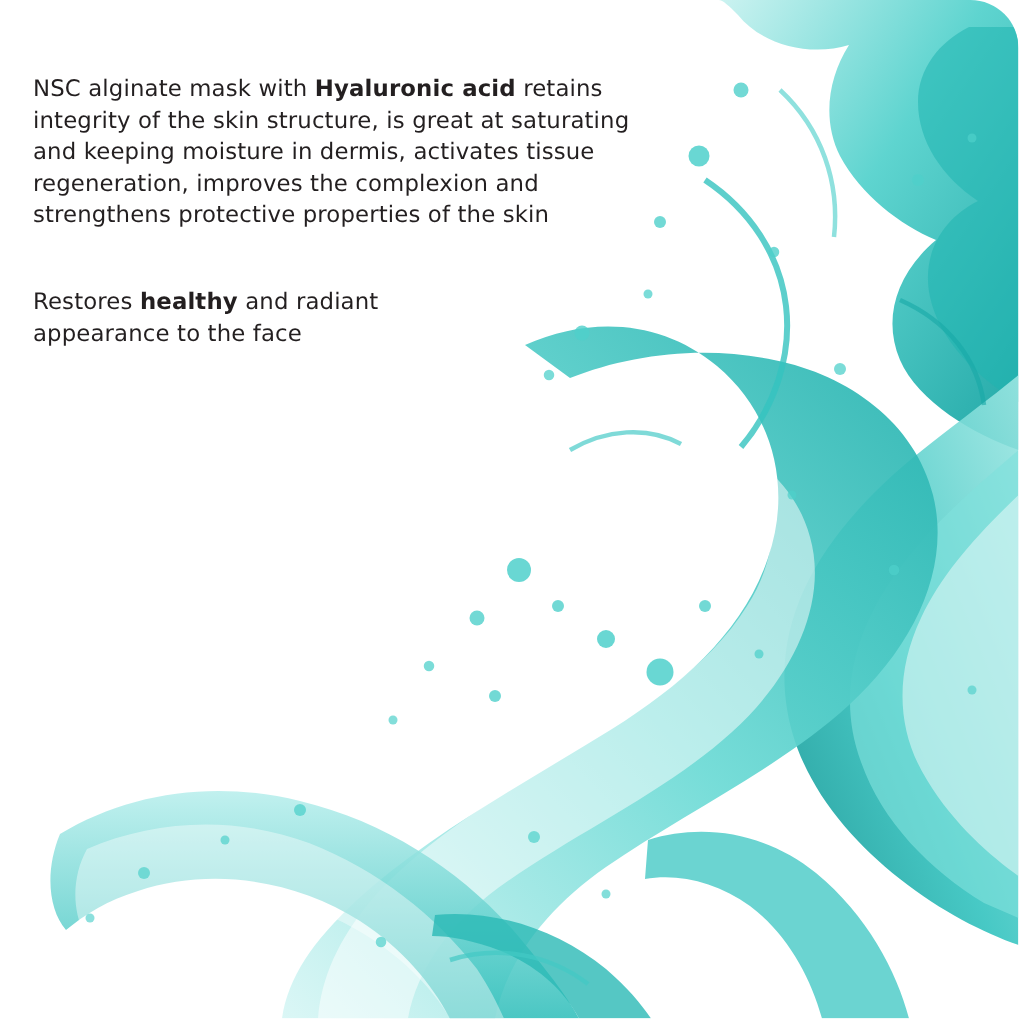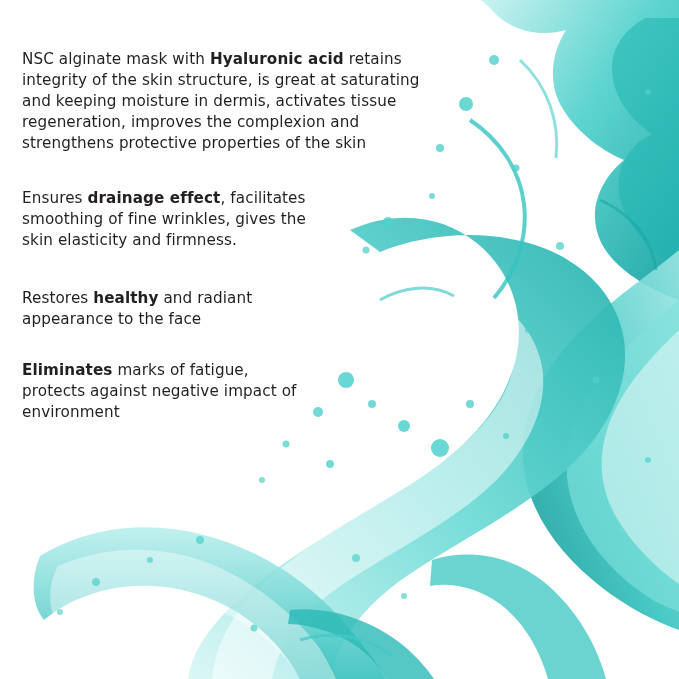--- a/index.html
+++ b/index.html
@@ -12,20 +12,21 @@
     background: #ffffff;
     font-family: "DejaVu Sans", sans-serif;
     overflow: hidden;
   }
   .page {
     position: relative;
     width: 679px;
     height: 679px;
     background: #ffffff;
     overflow: hidden;
+    border-radius: 32px;
   }
 
   
   .splash {
     position: absolute;
     top: 0;
     left: 0;
     width: 679px;
     height: 679px;
     pointer-events: none;
@@ -155,18 +156,16 @@
       <circle cx="596" cy="380" r="3.5" opacity="0.7"></circle>
       <circle cx="648" cy="460" r="3" opacity="0.65"></circle>
       <circle cx="356" cy="558" r="4" opacity="0.7"></circle>
       <circle cx="404" cy="596" r="3" opacity="0.7"></circle>
       <circle cx="254" cy="628" r="3.5" opacity="0.7"></circle>
     </g>
   </svg>
 
   <div class="copy">
     <p class="block b1" style="color: rgb(35, 31, 32);"><span>NSC alginate mask with </span><span class="strong">Hyaluronic acid</span><span> retains integrity of the skin structure, is great at saturating and keeping moisture in dermis, activates tissue regeneration, improves the complexion and strengthens protective properties of the skin</span></p>
-    <p class="block b2" style="color: rgb(35, 31, 32);"><span>Ensures </span><span class="strong">drainage effect</span><span>, facilitates smoothing of fine wrinkles, gives the skin elasticity and firmness.</span></p>
     <p class="block b3" style="color: rgb(35, 31, 32); margin-top: 37px;"><span>Restores </span><span class="strong">healthy</span><span> and radiant appearance to the face</span></p>
-    <p class="block b4" style="color: rgb(35, 31, 32);"><span class="strong">Eliminates</span><span> marks of fatigue, protects against negative impact of environment</span></p>
   </div>
 
 </div>
 
 </body></html>

